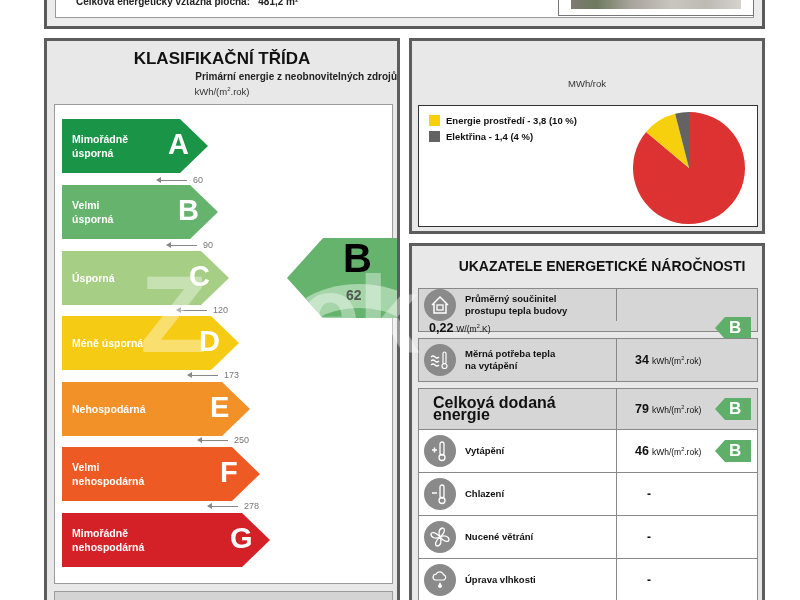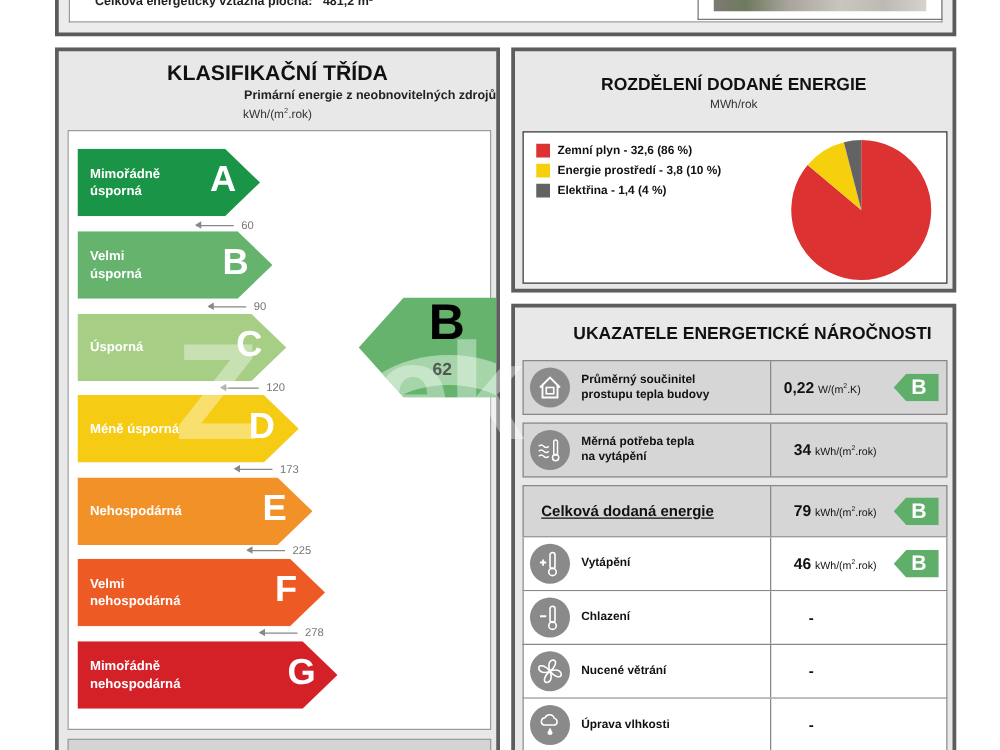--- a/index.html
+++ b/index.html
@@ -47,29 +47,29 @@
   .legend { position: absolute; left: 10px; top: 6px; }
   .legend-item { display: flex; align-items: center; height: 16px; font-size: 9.5px; font-weight: bold; color: #111; }
   .legend-item .sw { width: 11px; height: 11px; margin-right: 6px; }
   .pie { position: absolute; left: 212px; top: 4px; }
 
   
   .panel-ind { left: 409px; top: 243px; width: 356px; height: 380px; }
   .panel-ind .title { position: absolute; top: 12px; left: 0; right: 0; font-size: 14px; padding-left: 30px; }
   .ind-table { position: absolute; left: 6px; top: 42px; width: 340px; }
   .ind-row { position: relative; width: 340px; border: 1px solid #888; border-top: none; display: flex; }
-  .ind-row.first { border-top: 1px solid #888; }
+  .ind-row.first { border-top: 1px solid #888; flex-direction: column; }
   .ind-row.grey { background: #d6d6d6; }
   .ind-row.white { background: #fff; }
   .ind-row.gap { margin-top: 6px; border-top: 1px solid #888; }
   .ind-row .c1 { width: 198px; border-right: 1px solid #888; position: relative; display: flex; align-items: center; }
   .ind-row .c2 { flex: 1; position: relative; display: flex; align-items: center; }
   .ind-icon { width: 32px; height: 32px; border-radius: 50%; background: #8a8a8a; margin-left: 5px; margin-right: 9px; display: flex; align-items: center; justify-content: center; flex-shrink: 0; }
   .ind-label { font-size: 9.5px; font-weight: bold; color: #111; line-height: 12px; }
-  .ind-label.big { font-size: 12px; margin-left: 14px; text-decoration: underline; }
+  .ind-label.big { font-size: 16px; margin-left: 14px; }
   .val { font-size: 12.5px; font-weight: bold; color: #111; white-space: nowrap; }
   .val .u { font-size: 8.5px; font-weight: normal; margin-left: 3px; }
   .val .u sup { font-size: 5.5px; }
   .dash { position: absolute; left: 30px; font-size: 12px; font-weight: bold; color: #111; }
   .badge { position: absolute; right: 6px; width: 36px; height: 22px; }
   .badge span { position: absolute; left: 14px; top: 0; font-size: 17px; font-weight: bold; color: #fff; line-height: 22px; }
 
   
   .watermark { position: absolute; left: 140px; top: 250px; font-size: 110px; font-weight: bold; color: rgba(255,255,255,0.38); letter-spacing: -2px; pointer-events: none; white-space: nowrap; }
 </style>
@@ -143,21 +143,21 @@
 
     <div class="band" style="top:277px;width:188px;">
       <svg width="188" height="54">
           <polygon points="0,0 160,0 188,27 160,54 0,54" fill="#f39129"></polygon>
         </svg>
       <div class="label" style="top:20px;">
           <div>Nehospodárná</div>
         </div>
       <div class="letter" style="left:148px;">E</div>
     </div>
-    <div class="threshold" style="top:330px;left:143px;"><span class="arrow"></span><span>225</span></div>
+    <div class="threshold" style="top:330px;left:143px;"><span class="arrow"></span><span>250</span></div>
 
     <div class="band" style="top:342px;width:198px;">
       <svg width="198" height="54">
           <polygon points="0,0 170,0 198,27 170,54 0,54" fill="#ee5a24"></polygon>
         </svg>
       <div class="label" style="top:13px;">
           <div>Velmi</div>
           <div>nehospodárná</div>
         </div>
       <div class="letter" style="left:158px;">F</div>
@@ -189,28 +189,23 @@
         </g>
       </svg>
       <div class="big">B</div>
       <div class="num">62</div>
     </div>
   </div>
   <div class="bottom-box"></div>
 </div>
 
 <div class="panel panel-dist">
-  <div class="panel-title title">ROZDĚLENÍ DODANÉ ENERGIE</div>
   <div class="unit">MWh/rok</div>
   <div class="dist-box">
     <div class="legend">
-      <div class="legend-item">
-          <span class="sw" style="background:#dc3232"></span>
-          <span>Zemní plyn - 32,6 (86 %)</span>
-        </div>
       <div class="legend-item">
           <span class="sw" style="background:#f6d00c"></span>
           <span>Energie prostředí - 3,8 (10 %)</span>
         </div>
       <div class="legend-item">
           <span class="sw" style="background:#636363"></span>
           <span>Elektřina - 1,4 (4 %)</span>
         </div>
     </div>
     <svg class="pie" width="116" height="116" viewBox="-58 -58 116 116">

